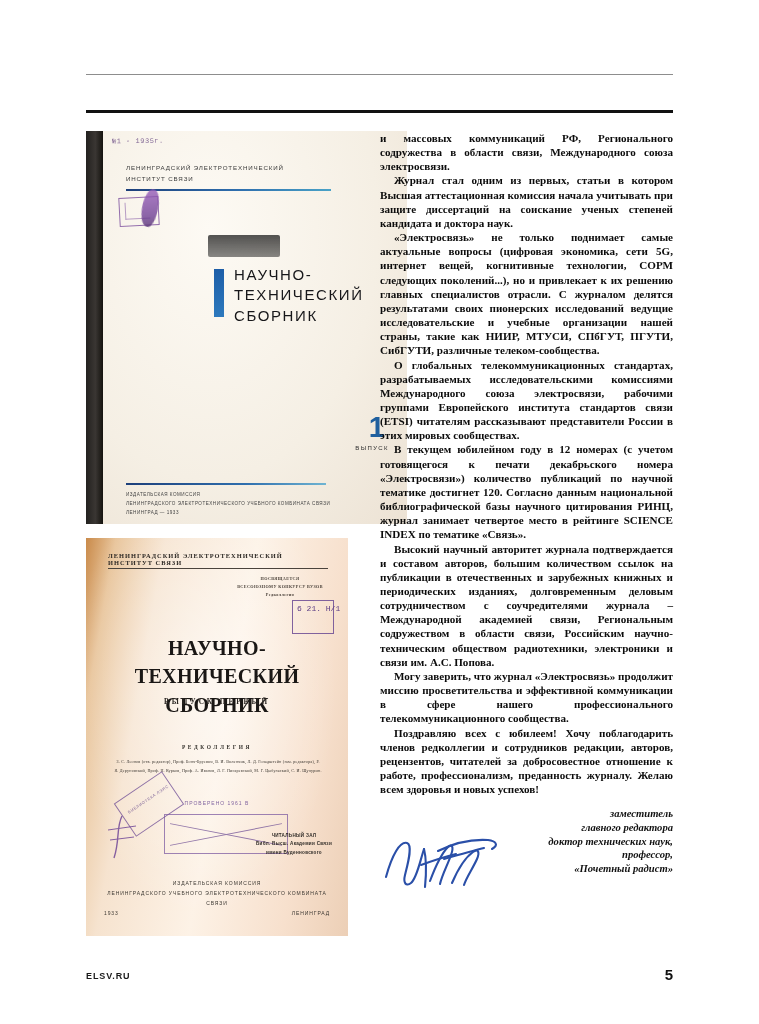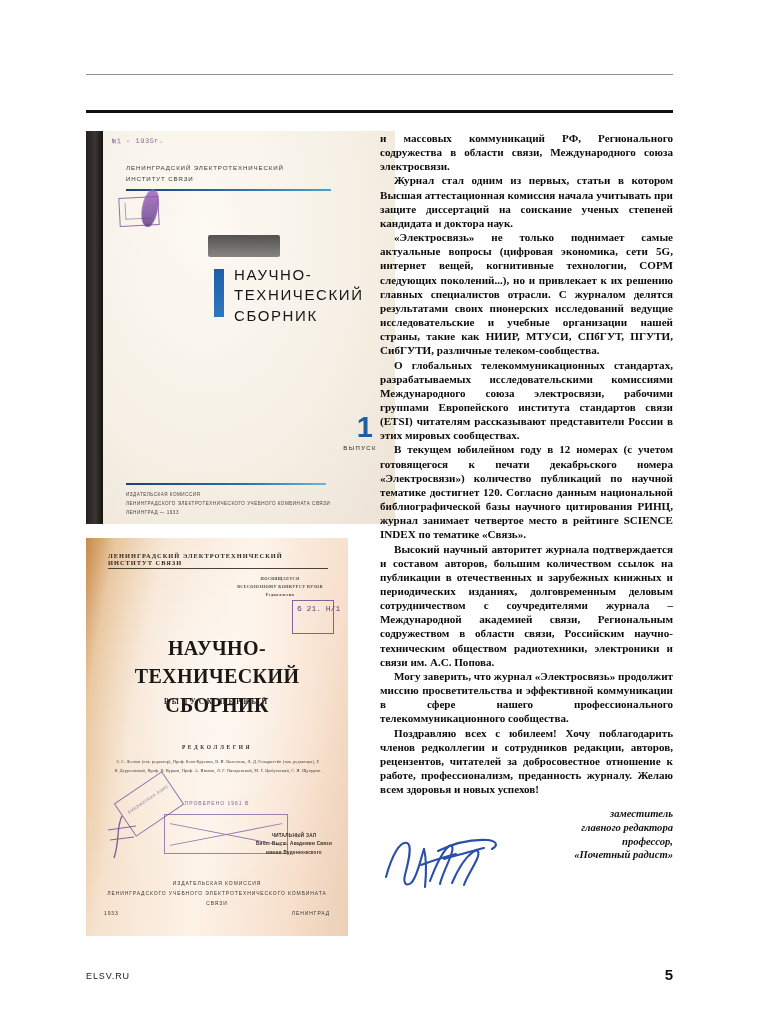--- a/index.html
+++ b/index.html
@@ -66,20 +66,21 @@
     overflow: hidden;
     margin-bottom: 14px;
     box-shadow: 0 0 0 0 rgba(0,0,0,0);
   }
   .cover-1 {
     width: 309px;
     height: 393px;
     background:
       linear-gradient(105deg, rgba(0,0,0,0.10) 0%, rgba(0,0,0,0) 18%),
       radial-gradient(ellipse at 60% 40%, #fbf7f0 0%, #f3ece1 55%, #e9ded0 100%);
+    padding-left: 12px;
   }
   .cover-1 .spine {
     position: absolute;
     left: 0; top: 0;
     width: 17px; height: 100%;
     background: linear-gradient(90deg, #23211f 0%, #3a3633 55%, #15130f 100%);
   }
   .cover-1 .sheet {
     position: absolute;
     left: 17px; top: 0;
@@ -400,21 +401,21 @@
     height: 78px;
     pointer-events: none;
   }
 
   
   .footer-site {
     position: absolute;
     left: 86px;
     top: 971px;
     font-family: "Liberation Sans", sans-serif;
-    font-weight: normal;
+    font-weight: bold;
     font-size: 9px;
     letter-spacing: 0.9px;
     color: #1a1a1a;
   }
   .footer-page {
     position: absolute;
     right: 86px;
     top: 966px;
     font-family: "Liberation Sans", sans-serif;
     font-weight: bold;
@@ -529,20 +530,21 @@
         <p>О глобальных телекоммуникационных стандартах, разрабатываемых исследовательскими комиссиями Международного союза электросвязи, рабочими группами Европейского института стандартов связи (ETSI) читателям рассказывают представители России в этих мировых сообществах.</p>
         <p>В текущем юбилейном году в 12 номерах (с учетом готовящегося к печати декабрьского номера «Электросвязи») количество публикаций по научной тематике достигнет 120. Согласно данным национальной библиографической базы научного цитирования РИНЦ, журнал занимает четвертое место в рейтинге SCIENCE INDEX по тематике «Связь».</p>
         <p>Высокий научный авторитет журнала подтверждается и составом авторов, большим количеством ссылок на публикации в отечественных и зарубежных книжных и периодических изданиях, долговременным деловым сотрудничеством с соучредителями журнала – Международной академией связи, Региональным содружеством в области связи, Российским научно-техническим обществом радиотехники, электроники и связи им. А.С. Попова.</p>
         <p>Могу заверить, что журнал «Электросвязь» продолжит миссию просветительства и эффективной коммуникации в сфере нашего профессионального телекоммуникационного сообщества.</p>
         <p>Поздравляю всех с юбилеем! Хочу поблагодарить членов редколлегии и сотрудников редакции, авторов, рецензентов, читателей за добросовестное отношение к работе, профессионализм, преданность журналу. Желаю всем здоровья и новых успехов!</p>
       </div>
 
       <div class="signature-block">
         <span class="sig-line">заместитель</span>
         <span class="sig-line">главного редактора</span>
+        <span class="sig-line">доктор технических наук,</span>
         <span class="sig-line">профессор,</span>
         <span class="sig-line">«Почетный радист»</span>
       </div>
     </div>
 
     <svg class="signature-mark" viewBox="0 0 130 78">
       <g fill="none" stroke="#2a4fa8" stroke-width="2.1" stroke-linecap="round" stroke-linejoin="round">
         <path d="M6 56 C12 34, 20 20, 27 22 C33 24, 28 42, 25 54 C23 62, 26 66, 31 62 C37 57, 40 40, 44 28"></path>
         <path d="M44 28 C47 40, 46 56, 45 66"></path>
         <path d="M41 44 C52 40, 64 36, 76 33"></path>

